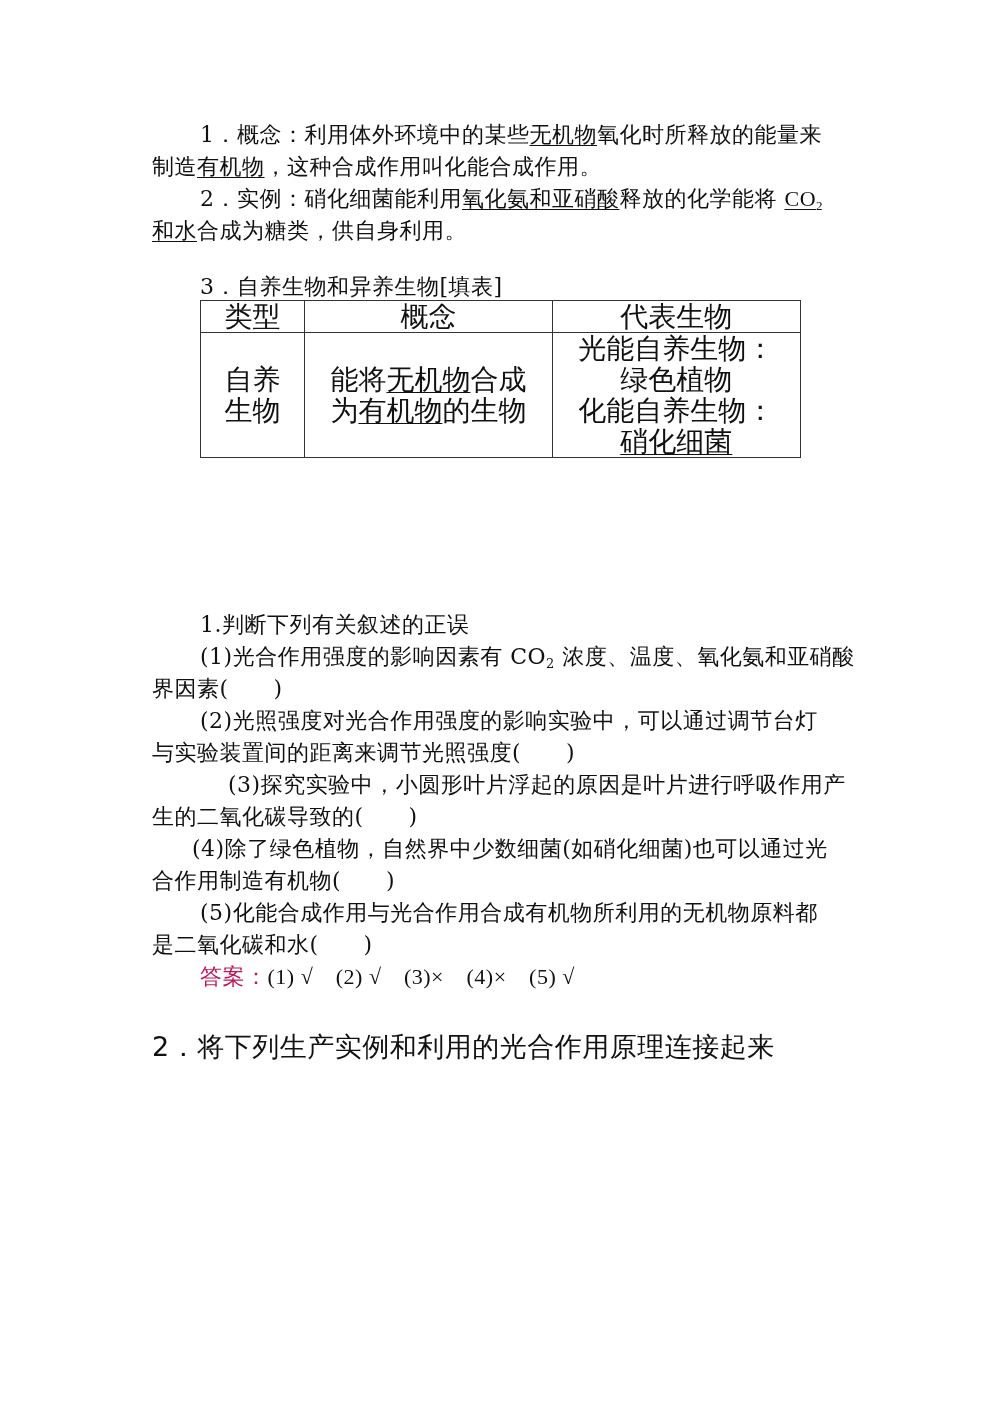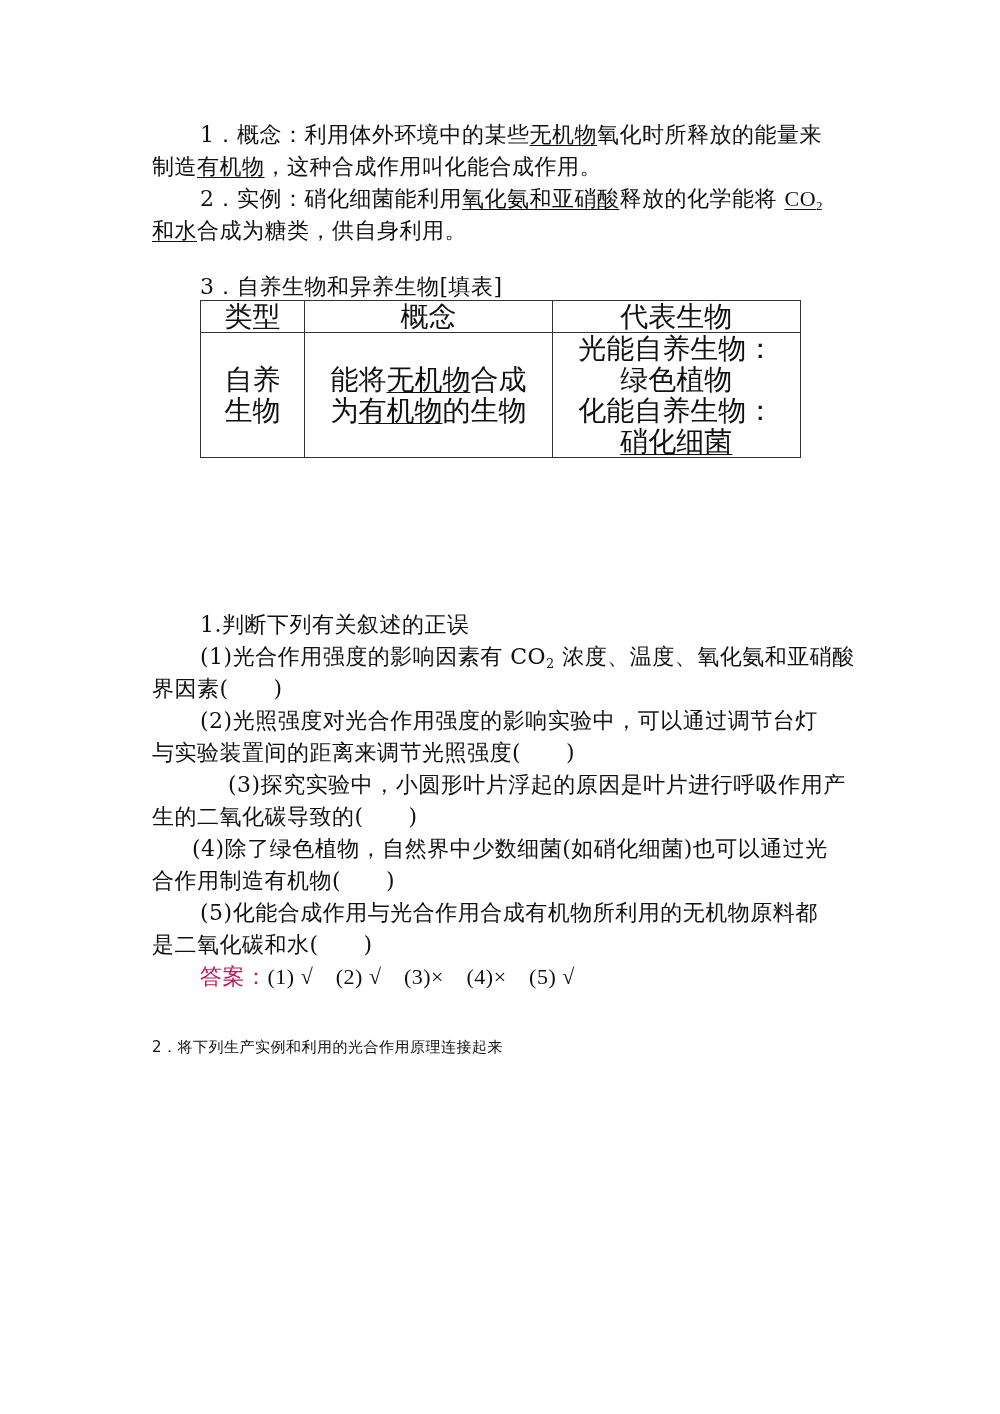--- a/index.html
+++ b/index.html
@@ -92,13 +92,13 @@
 <div class="line" style="left:192px; top:834px;">(4)除了绿色植物，自然界中少数细菌(如硝化细菌)也可以通过光</div>
 <div class="line" style="left:152px; top:866px;">合作用制造有机物(　　)</div>
 
 <div class="line" style="left:200px; top:898px;">(5)化能合成作用与光合作用合成有机物所利用的无机物原料都</div>
 <div class="line" style="left:152px; top:930px;">是二氧化碳和水(　　)</div>
 
 <div class="line" style="left:200px; top:962px;">
   <span class="red" style="font-family:'DejaVu Sans',sans-serif;">答案：</span><span class="latin">(1) √　(2) √　(3)×　(4)×　(5) √</span>
 </div>
 
-<div class="line" style="left:152px; top:1032px; font-family:'DejaVu Sans',sans-serif; font-size:15px;">2．将下列生产实例和利用的光合作用原理连接起来</div>
+<div class="line" style="left:152px; top:1032px; font-family:'DejaVu Sans',sans-serif; font-size:27px;">2．将下列生产实例和利用的光合作用原理连接起来</div>
 
 </body></html>

